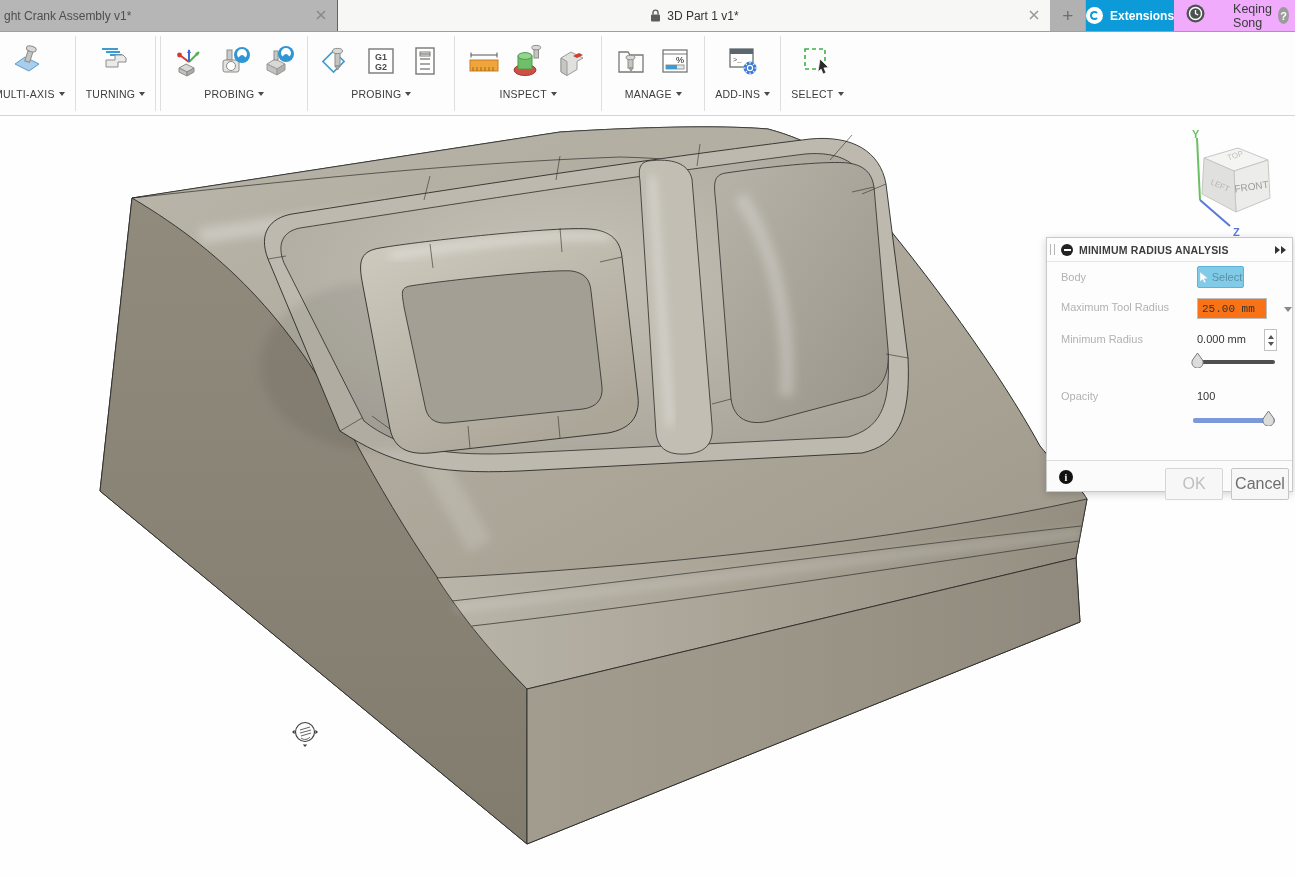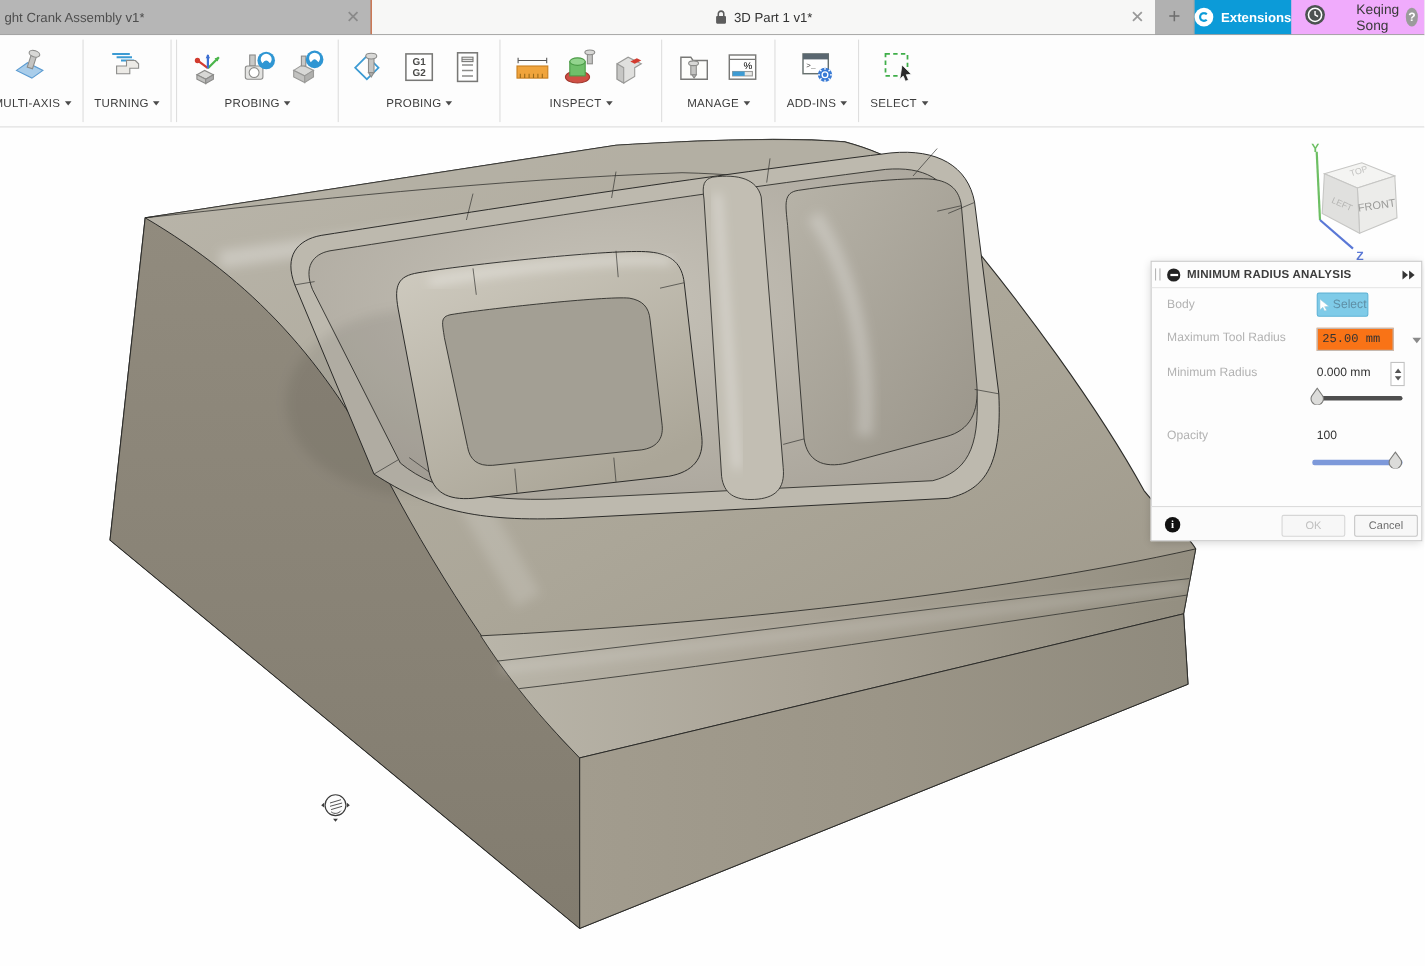--- a/index.html
+++ b/index.html
@@ -72,21 +72,21 @@
            border-bottom:4.5px solid #555;}
   .spin-dn{width:0;height:0;border-left:3.5px solid transparent;border-right:3.5px solid transparent;
            border-top:4.5px solid #555;}
   .track{position:absolute;border-radius:2px;}
   .track1{left:150px;top:122px;width:78px;height:4px;background:#4f4f4f;}
   .track2{left:146px;top:180px;width:82px;height:5px;background:#7d99da;}
   .knob{position:absolute;width:15px;height:16px;}
   .dlg-footer{position:absolute;left:0;right:0;top:222px;bottom:0;border-top:1px solid #dcdcdc;background:#fbfbfb;}
   .info-ic{position:absolute;left:12px;top:9px;width:14px;height:14px;border-radius:50%;background:#111;color:#fff;
            font-size:10px;font-weight:bold;display:flex;align-items:center;justify-content:center;font-family:"Liberation Serif",serif;}
-  .dlg-btn{position:absolute;top:7px;height:20px;border-radius:2px;font-size:10px;display:flex;
+  .dlg-btn{position:absolute;top:7px;height:32px;border-radius:2px;font-size:16px;display:flex;
            align-items:center;justify-content:center;box-sizing:border-box;cursor:pointer;}
   .ok-btn{left:118px;width:58px;border:1px solid #d6d6d6;background:#f7f7f7;color:#bfbfbf;}
   .cancel-btn{left:184px;width:58px;border:1px solid #c6c6c6;background:#f7f7f7;color:#6e6e6e;}
 </style>
 </head>
 <body>
 
 <div class="tabbar">
   <div class="tab tab1">
     <span class="tab-title">ght Crank Assembly v1*</span>

